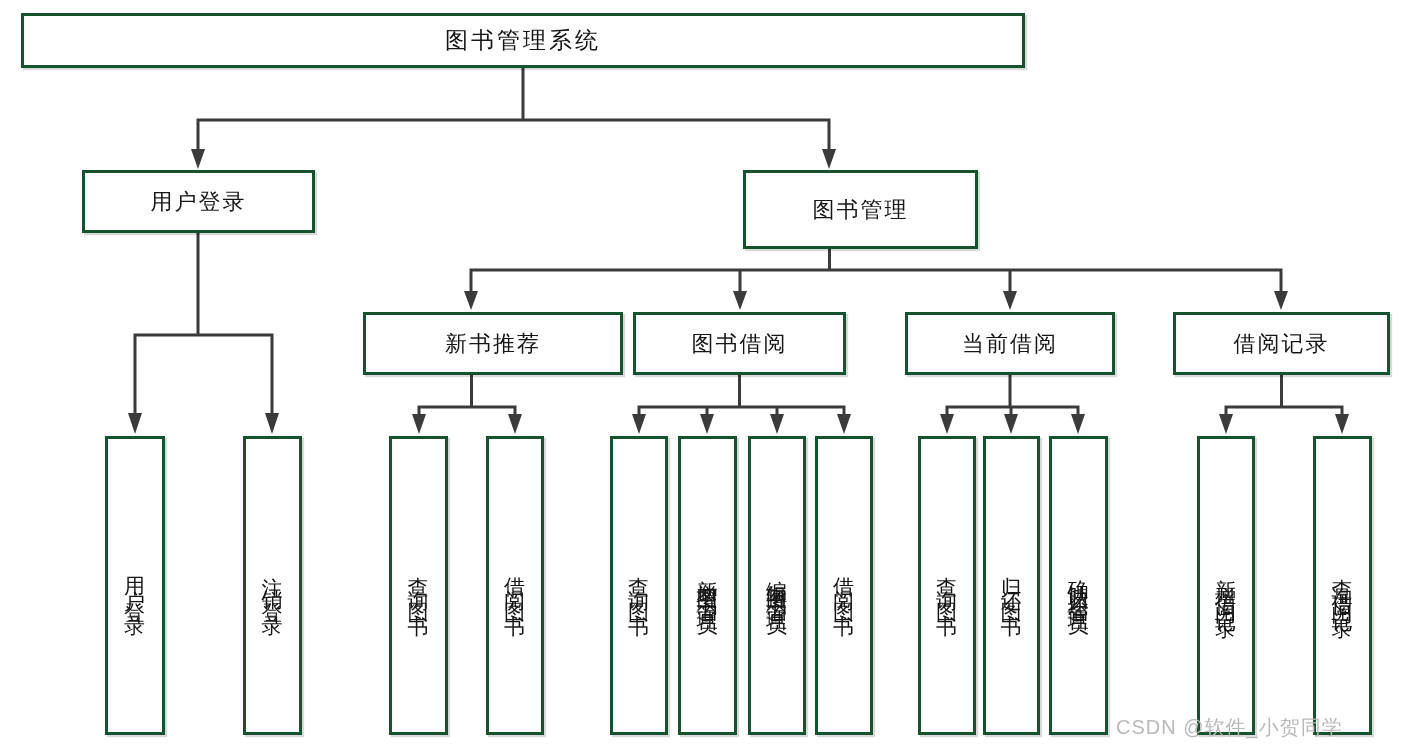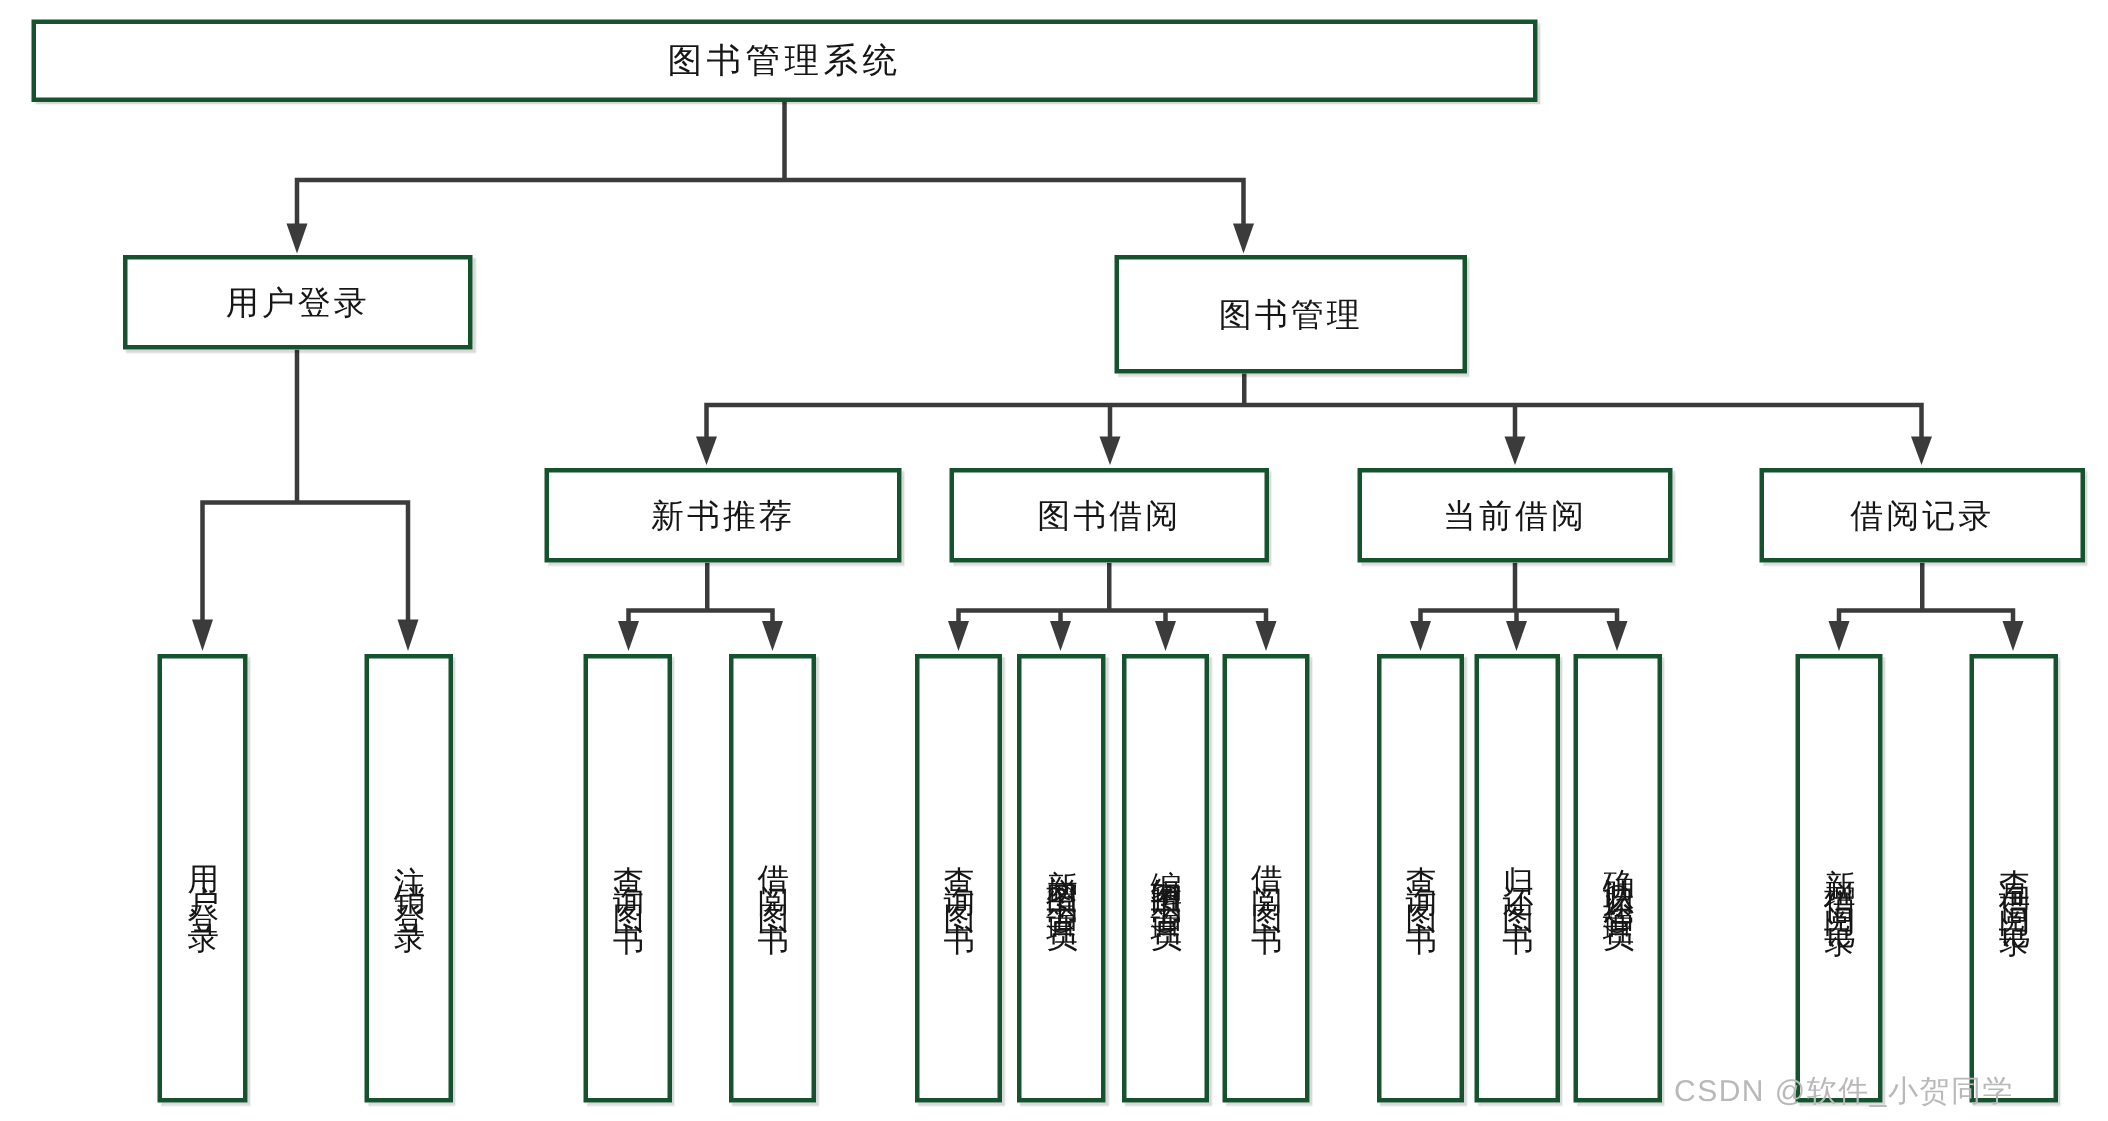--- a/index.html
+++ b/index.html
@@ -42,21 +42,21 @@
     white-space: nowrap;
   }
   .ls4 { letter-spacing: 13px; }
   .ls6 { letter-spacing: 8px; }
   .ls9 { letter-spacing: 5px; }
 
   
   .n-root   { left: 21px;   top: 13px;  width: 1004px; height: 55px; }
   .n-login  { left: 82px;   top: 170px; width: 233px;  height: 63px; }
   .n-mgmt   { left: 728px;  top: 170px; width: 235px;  height: 79px; margin-left: 15px; }
-  .n-l3-0   { left: 363px;  top: 312px; width: 238px;  height: 63px; }
+  .n-l3-0   { left: 363px;  top: 312px; width: 260px;  height: 63px; }
   .n-l3-1   { left: 633px;  top: 312px; width: 213px;  height: 63px; }
   .n-l3-2   { left: 905px;  top: 312px; width: 210px;  height: 63px; }
   .n-l3-3   { left: 1173px; top: 312px; width: 217px;  height: 63px; }
   .leaf     { top: 436px; height: 299px; }
   .n-leaf-0  { left: 105px;  width: 60px; }
   .n-leaf-1  { left: 243px;  width: 59px; }
   .n-leaf-2  { left: 389px;  width: 59px; }
   .n-leaf-3  { left: 486px;  width: 58px; }
   .n-leaf-4  { left: 610px;  width: 58px; }
   .n-leaf-5  { left: 678px;  width: 59px; }

